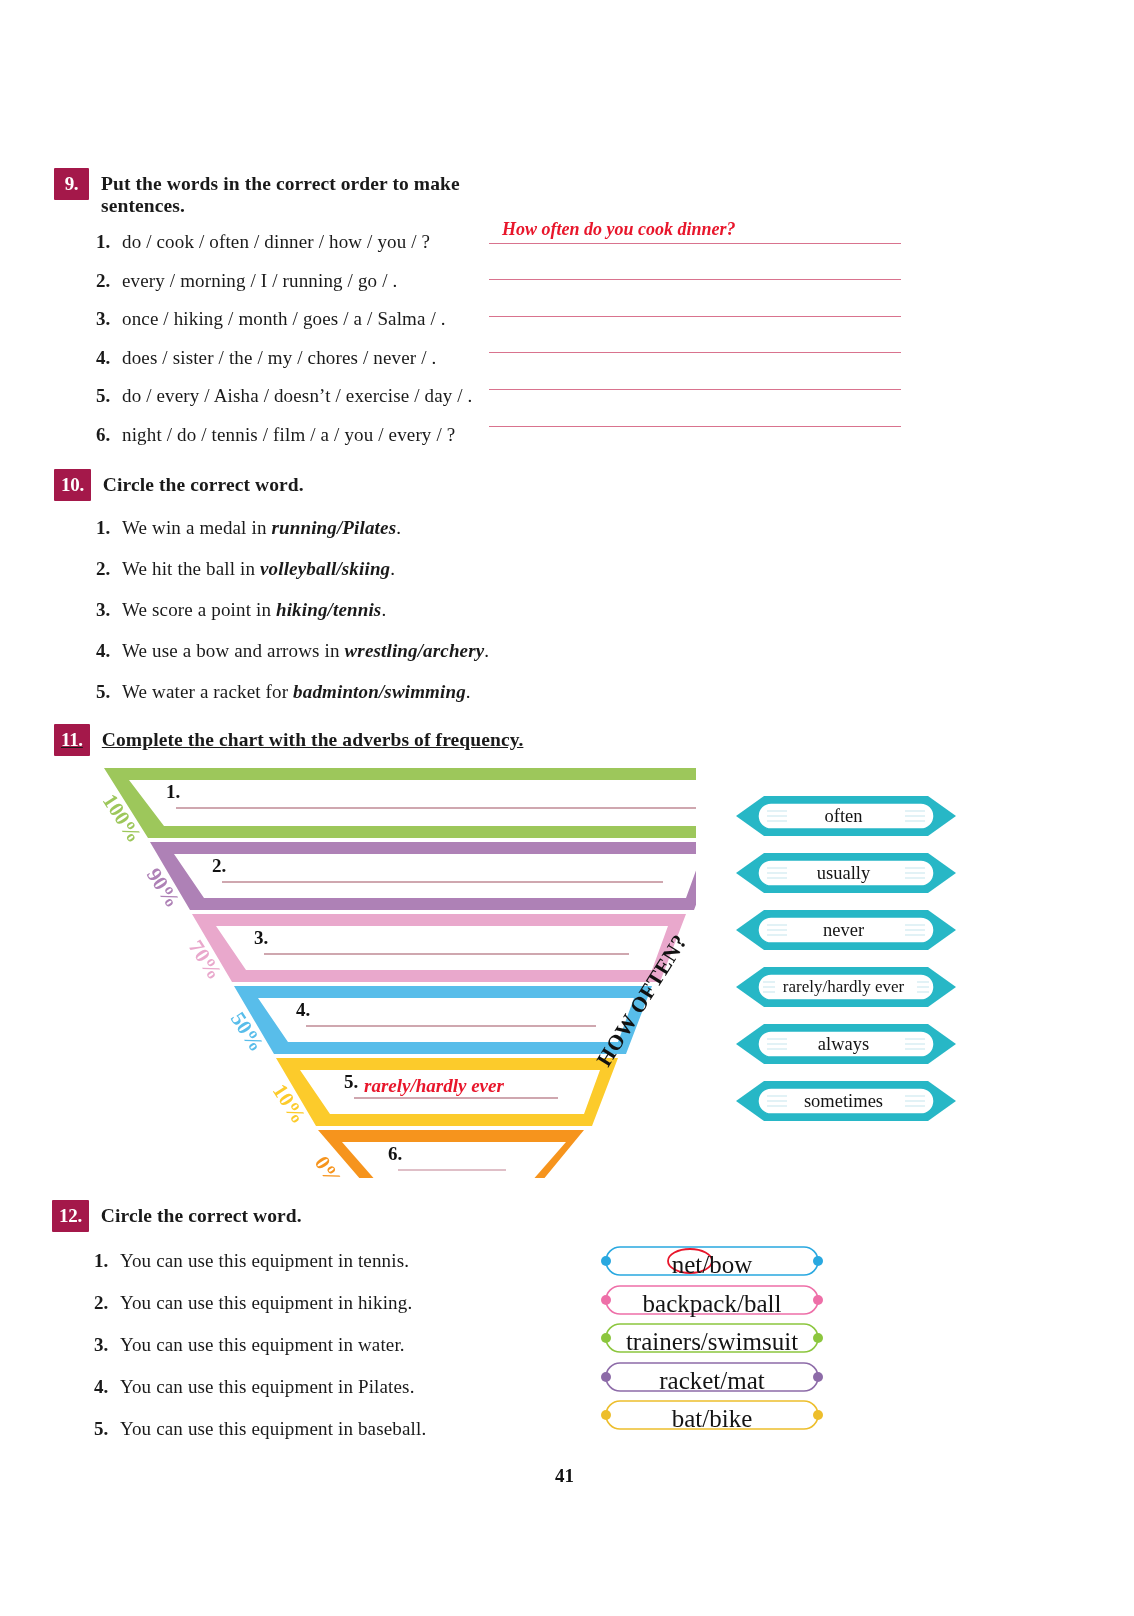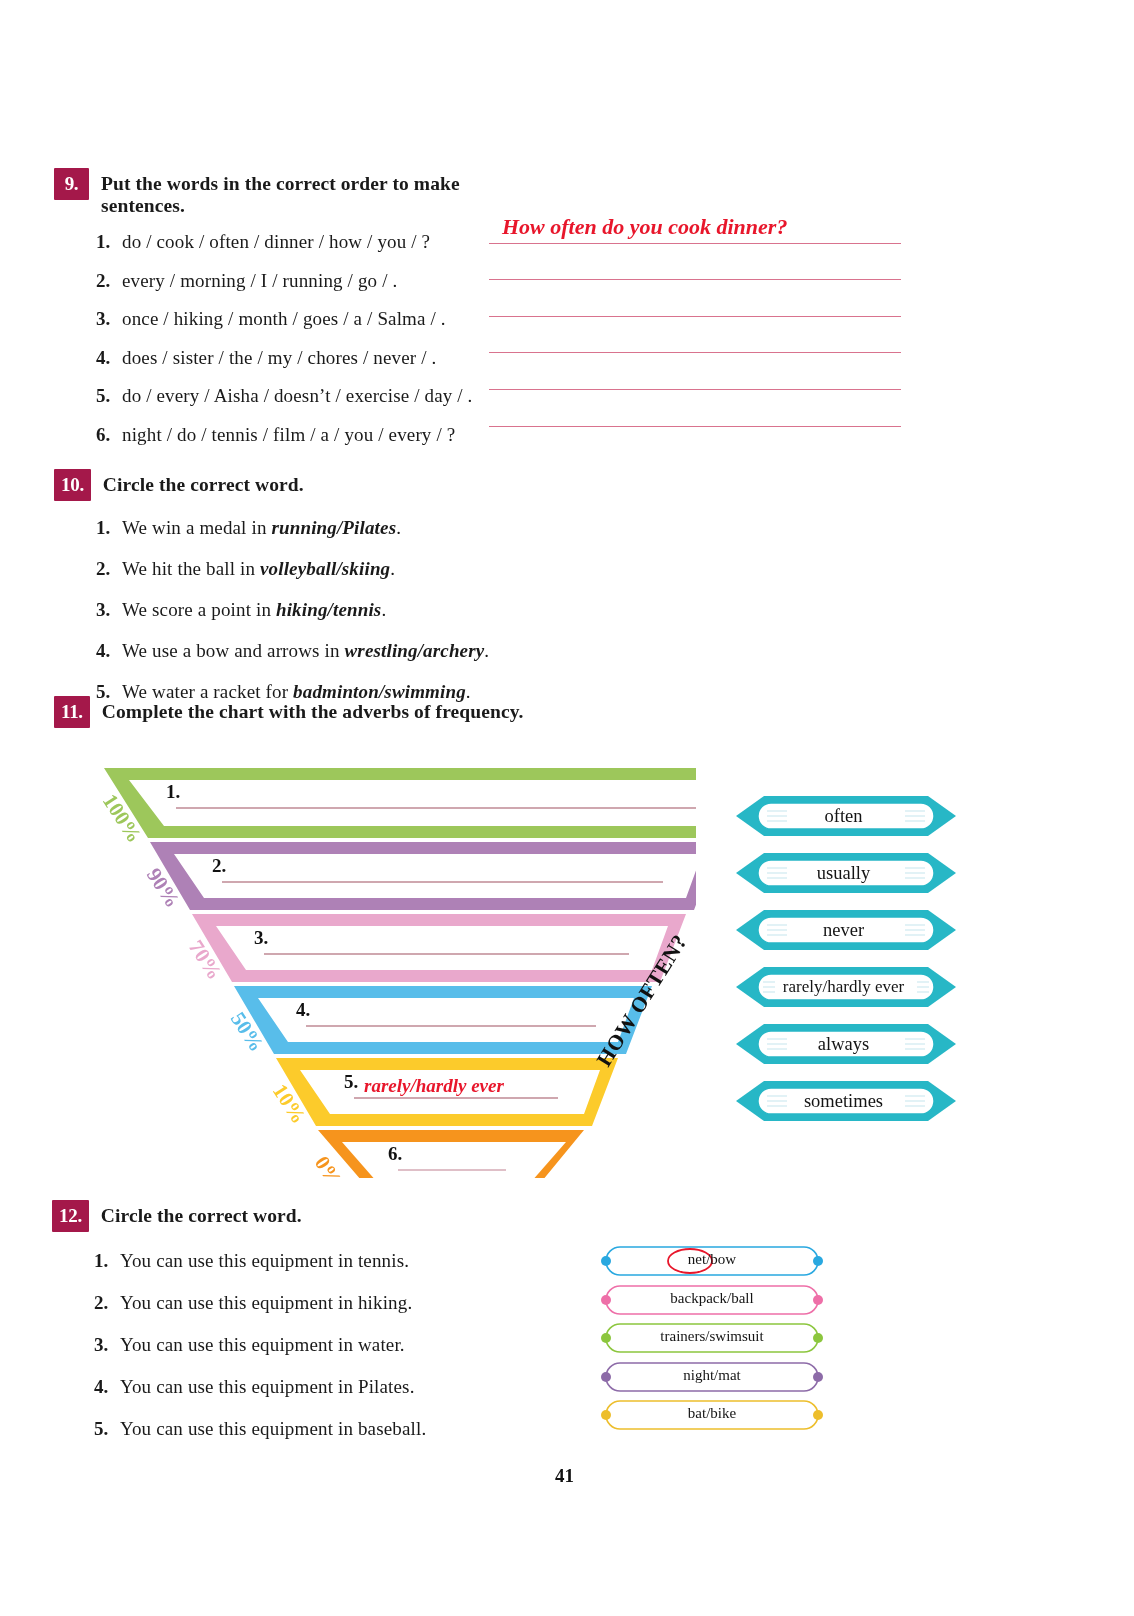--- a/index.html
+++ b/index.html
@@ -28,21 +28,21 @@
   .item .num{font-weight:bold;width:26px;flex:none;}
   .item .txt{letter-spacing:0.15px;}
   .item .txt b{font-style:italic;font-weight:bold;}
 
   
   .ans-col{position:absolute;left:489px;top:207px;width:412px;}
   .ans-row{height:36.6px;position:relative;}
   .ans-line{position:absolute;left:0;right:0;bottom:0;border-bottom:1.4px solid #D9738E;}
   .ans-text{
     position:absolute;left:13px;bottom:4px;color:#E8162B;
-    font-weight:bold;font-style:italic;font-size:22px;white-space:nowrap;margin-top:42px;
+    font-weight:bold;font-style:italic;font-size:18px;white-space:nowrap;margin-top:42px;
   }
 
   
   #pyramid{position:absolute;left:96px;top:728px;width:600px;height:450px;}
   .pyr-num{font-family:"Liberation Serif",serif;font-weight:bold;font-size:19px;fill:#111;}
   .pyr-ans{font-family:"Liberation Serif",serif;font-weight:bold;font-style:italic;font-size:19px;fill:#E8162B;}
   .pct{font-family:"Liberation Serif",serif;font-weight:bold;font-size:21px;}
   .howoften{font-family:"Liberation Serif",serif;font-weight:bold;font-size:21.5px;fill:#111;letter-spacing:0.6px;}
 
   
@@ -53,21 +53,21 @@
     position:absolute;left:0;right:8px;top:16px;text-align:center;
     font-size:18.5px;color:#141414;
   }
 
   
   .pills{position:absolute;left:592px;top:1243px;width:240px;}
   .pill-row{position:relative;height:38.5px;margin-bottom:0px;}
   .pill-row svg{position:absolute;left:0;top:0;}
   .pill-row span{
     position:absolute;left:0;right:0;top:8px;text-align:center;
-    font-size:15px;color:#141414;
+    font-size:25px;color:#141414;
   }
 
   .pageno{
     position:absolute;left:0;right:5px;top:1465px;text-align:center;
     font-weight:bold;font-size:19px;color:#111;
   }
 </style>
 </head>
 <body>
 
@@ -155,21 +155,21 @@
         <span class="num">4.</span>
         <span class="txt"><span>We use a bow and arrows in </span><b>wrestling/archery</b><span>.</span></span>
       </div>
       <div class="item" style="margin-bottom:19px;">
         <span class="num">5.</span>
         <span class="txt"><span>We water a racket for </span><b>badminton/swimming</b><span>.</span></span>
       </div>
     </div>
   </div>
 
-  <div class="ex" style="left:54px;top:696px;width:620px;">
+  <div class="ex" style="left:54px;top:724px;width:620px;text-decoration:underline;">
     <div class="ex-head">
       <div class="badge">11.</div>
       <div class="ex-title">Complete the chart with the adverbs of frequency.</div>
     </div>
   </div>
 
   <svg id="pyramid" viewBox="0 0 600 450">
 
     <g>
       <path d="M8,40 L660,40 L632,110 L52,110 Z M33,52 L640,52 L625,98 L68,98 Z" fill="#9DC75B" fill-rule="evenodd"></path>
@@ -369,21 +369,21 @@
         <circle cx="226" cy="18" r="5" fill="#8CC63E"></circle>
       </svg>
       <span>trainers/swimsuit</span>
     </div>
     <div class="pill-row">
       <svg width="240" height="36" viewBox="0 0 240 36">
         <rect x="14" y="4" width="212" height="28" rx="14" fill="#ffffff" stroke="#8D6BA8" stroke-width="1.6"></rect>
         <circle cx="14" cy="18" r="5" fill="#8D6BA8"></circle>
         <circle cx="226" cy="18" r="5" fill="#8D6BA8"></circle>
       </svg>
-      <span>night/mat</span>
+      <span>racket/mat</span>
     </div>
     <div class="pill-row">
       <svg width="240" height="36" viewBox="0 0 240 36">
         <rect x="14" y="4" width="212" height="28" rx="14" fill="#ffffff" stroke="#EDBE2C" stroke-width="1.6"></rect>
         <circle cx="14" cy="18" r="5" fill="#EDBE2C"></circle>
         <circle cx="226" cy="18" r="5" fill="#EDBE2C"></circle>
       </svg>
       <span>bat/bike</span>
     </div>
   </div>

